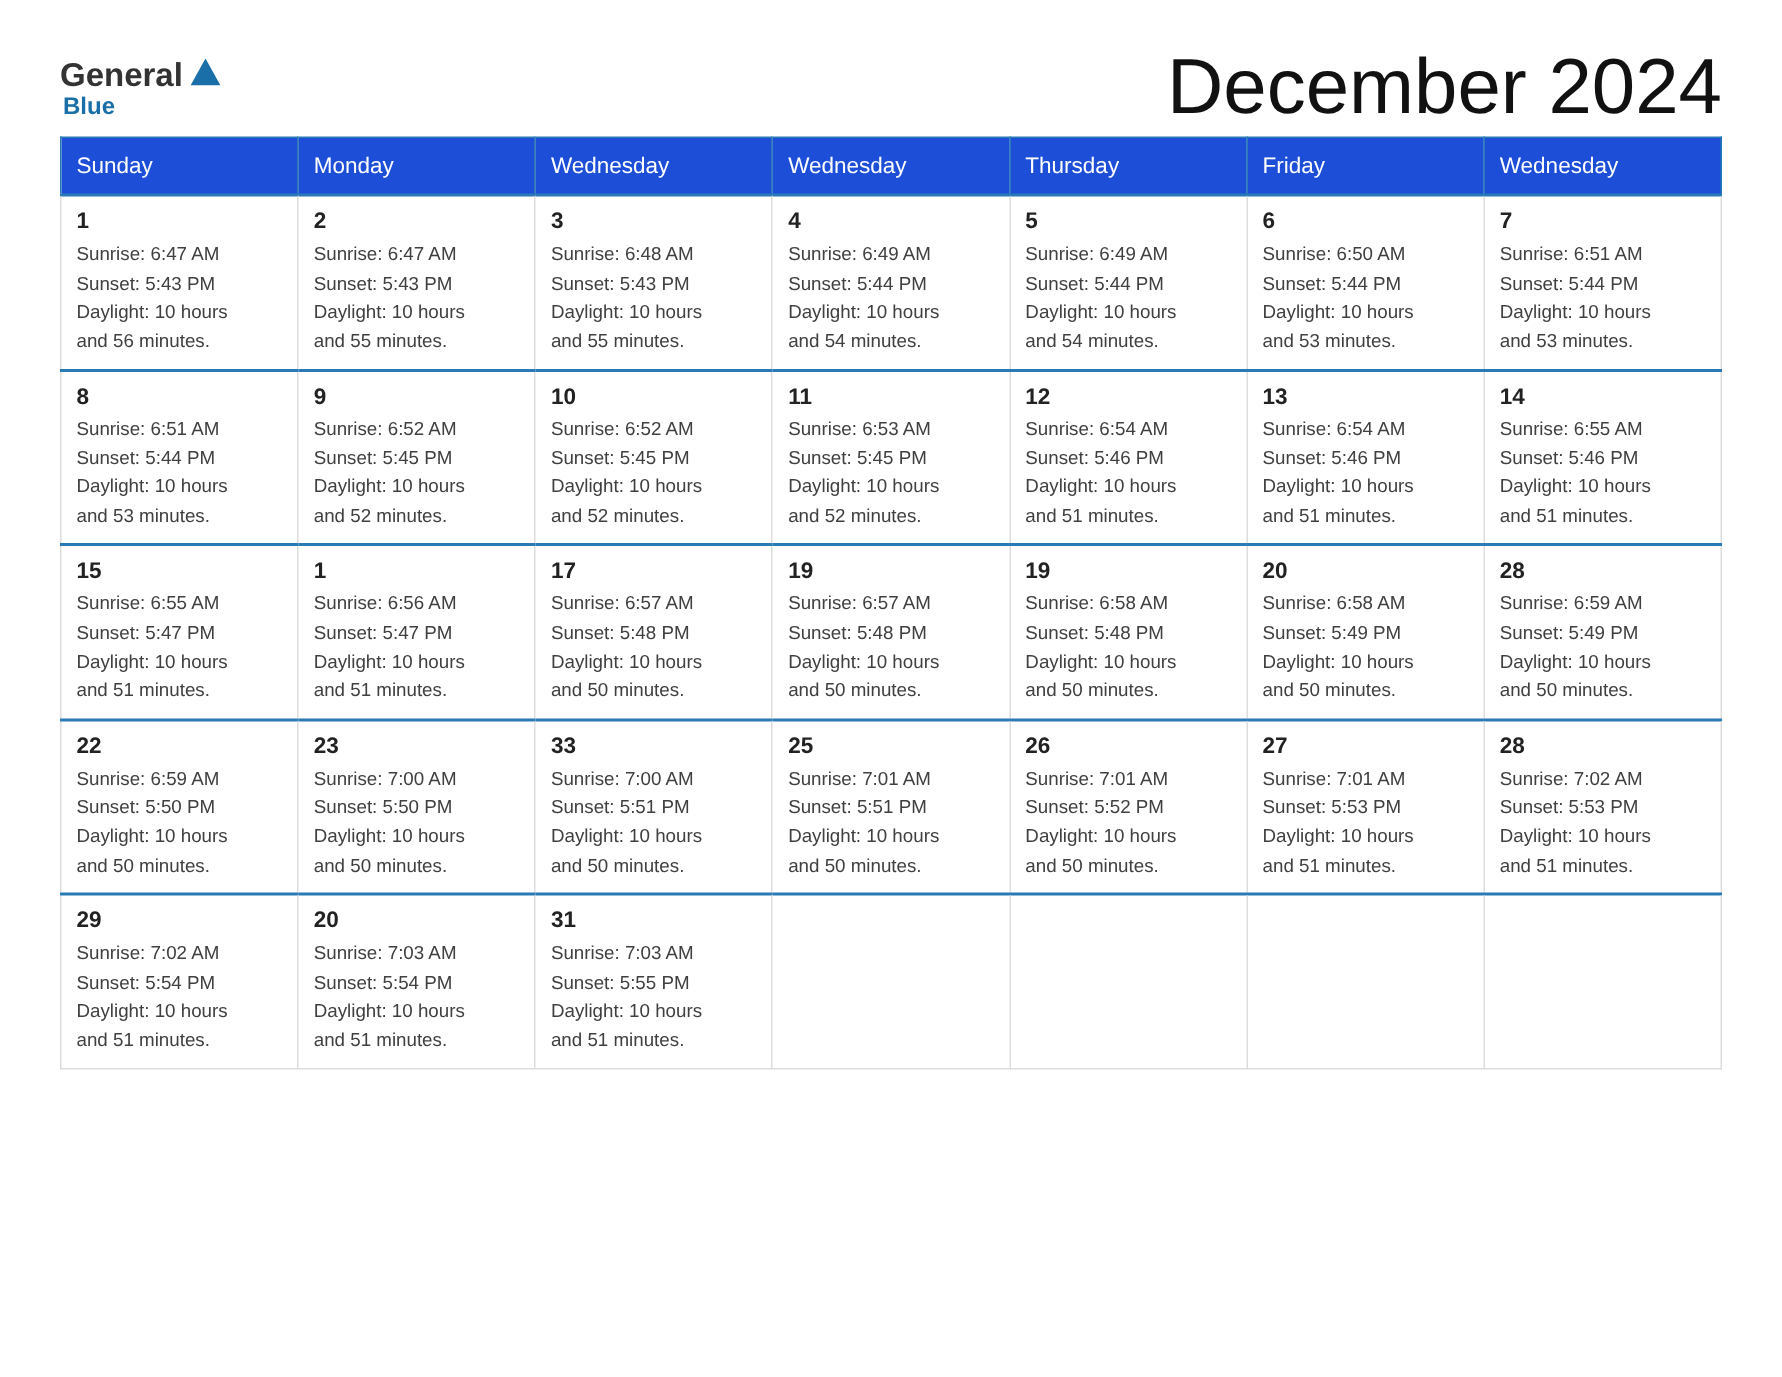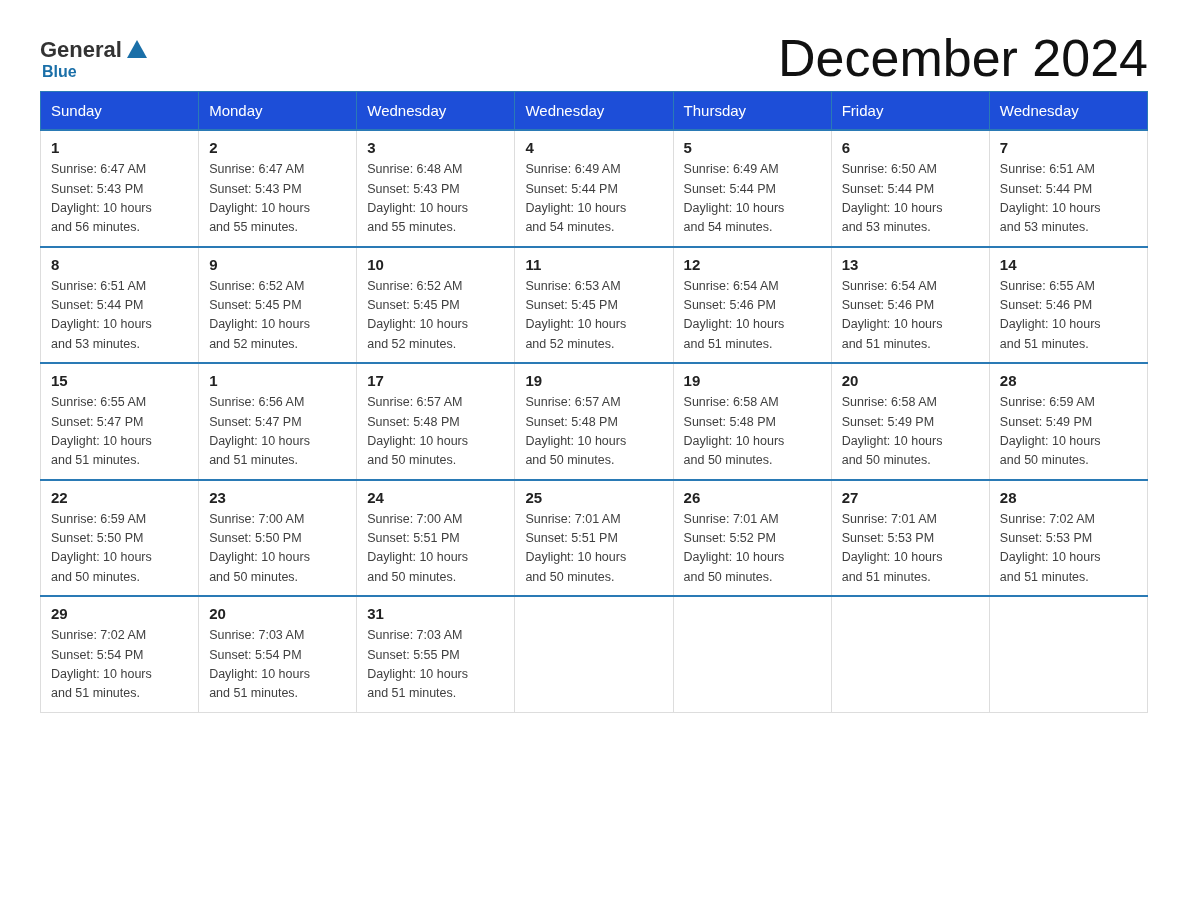--- a/index.html
+++ b/index.html
@@ -219,21 +219,21 @@
       <tr>
         <td>
         <span class="day-num">22</span>
         <span class="day-info">Sunrise: 6:59 AM<br>Sunset: 5:50 PM<br>Daylight: 10 hours<br>and 50 minutes.</span>
       </td>
         <td>
         <span class="day-num">23</span>
         <span class="day-info">Sunrise: 7:00 AM<br>Sunset: 5:50 PM<br>Daylight: 10 hours<br>and 50 minutes.</span>
       </td>
         <td>
-        <span class="day-num">24</span>
+        <span class="day-num">33</span>
         <span class="day-info">Sunrise: 7:00 AM<br>Sunset: 5:51 PM<br>Daylight: 10 hours<br>and 50 minutes.</span>
       </td>
         <td>
         <span class="day-num">25</span>
         <span class="day-info">Sunrise: 7:01 AM<br>Sunset: 5:51 PM<br>Daylight: 10 hours<br>and 50 minutes.</span>
       </td>
         <td>
         <span class="day-num">26</span>
         <span class="day-info">Sunrise: 7:01 AM<br>Sunset: 5:52 PM<br>Daylight: 10 hours<br>and 50 minutes.</span>
       </td>

